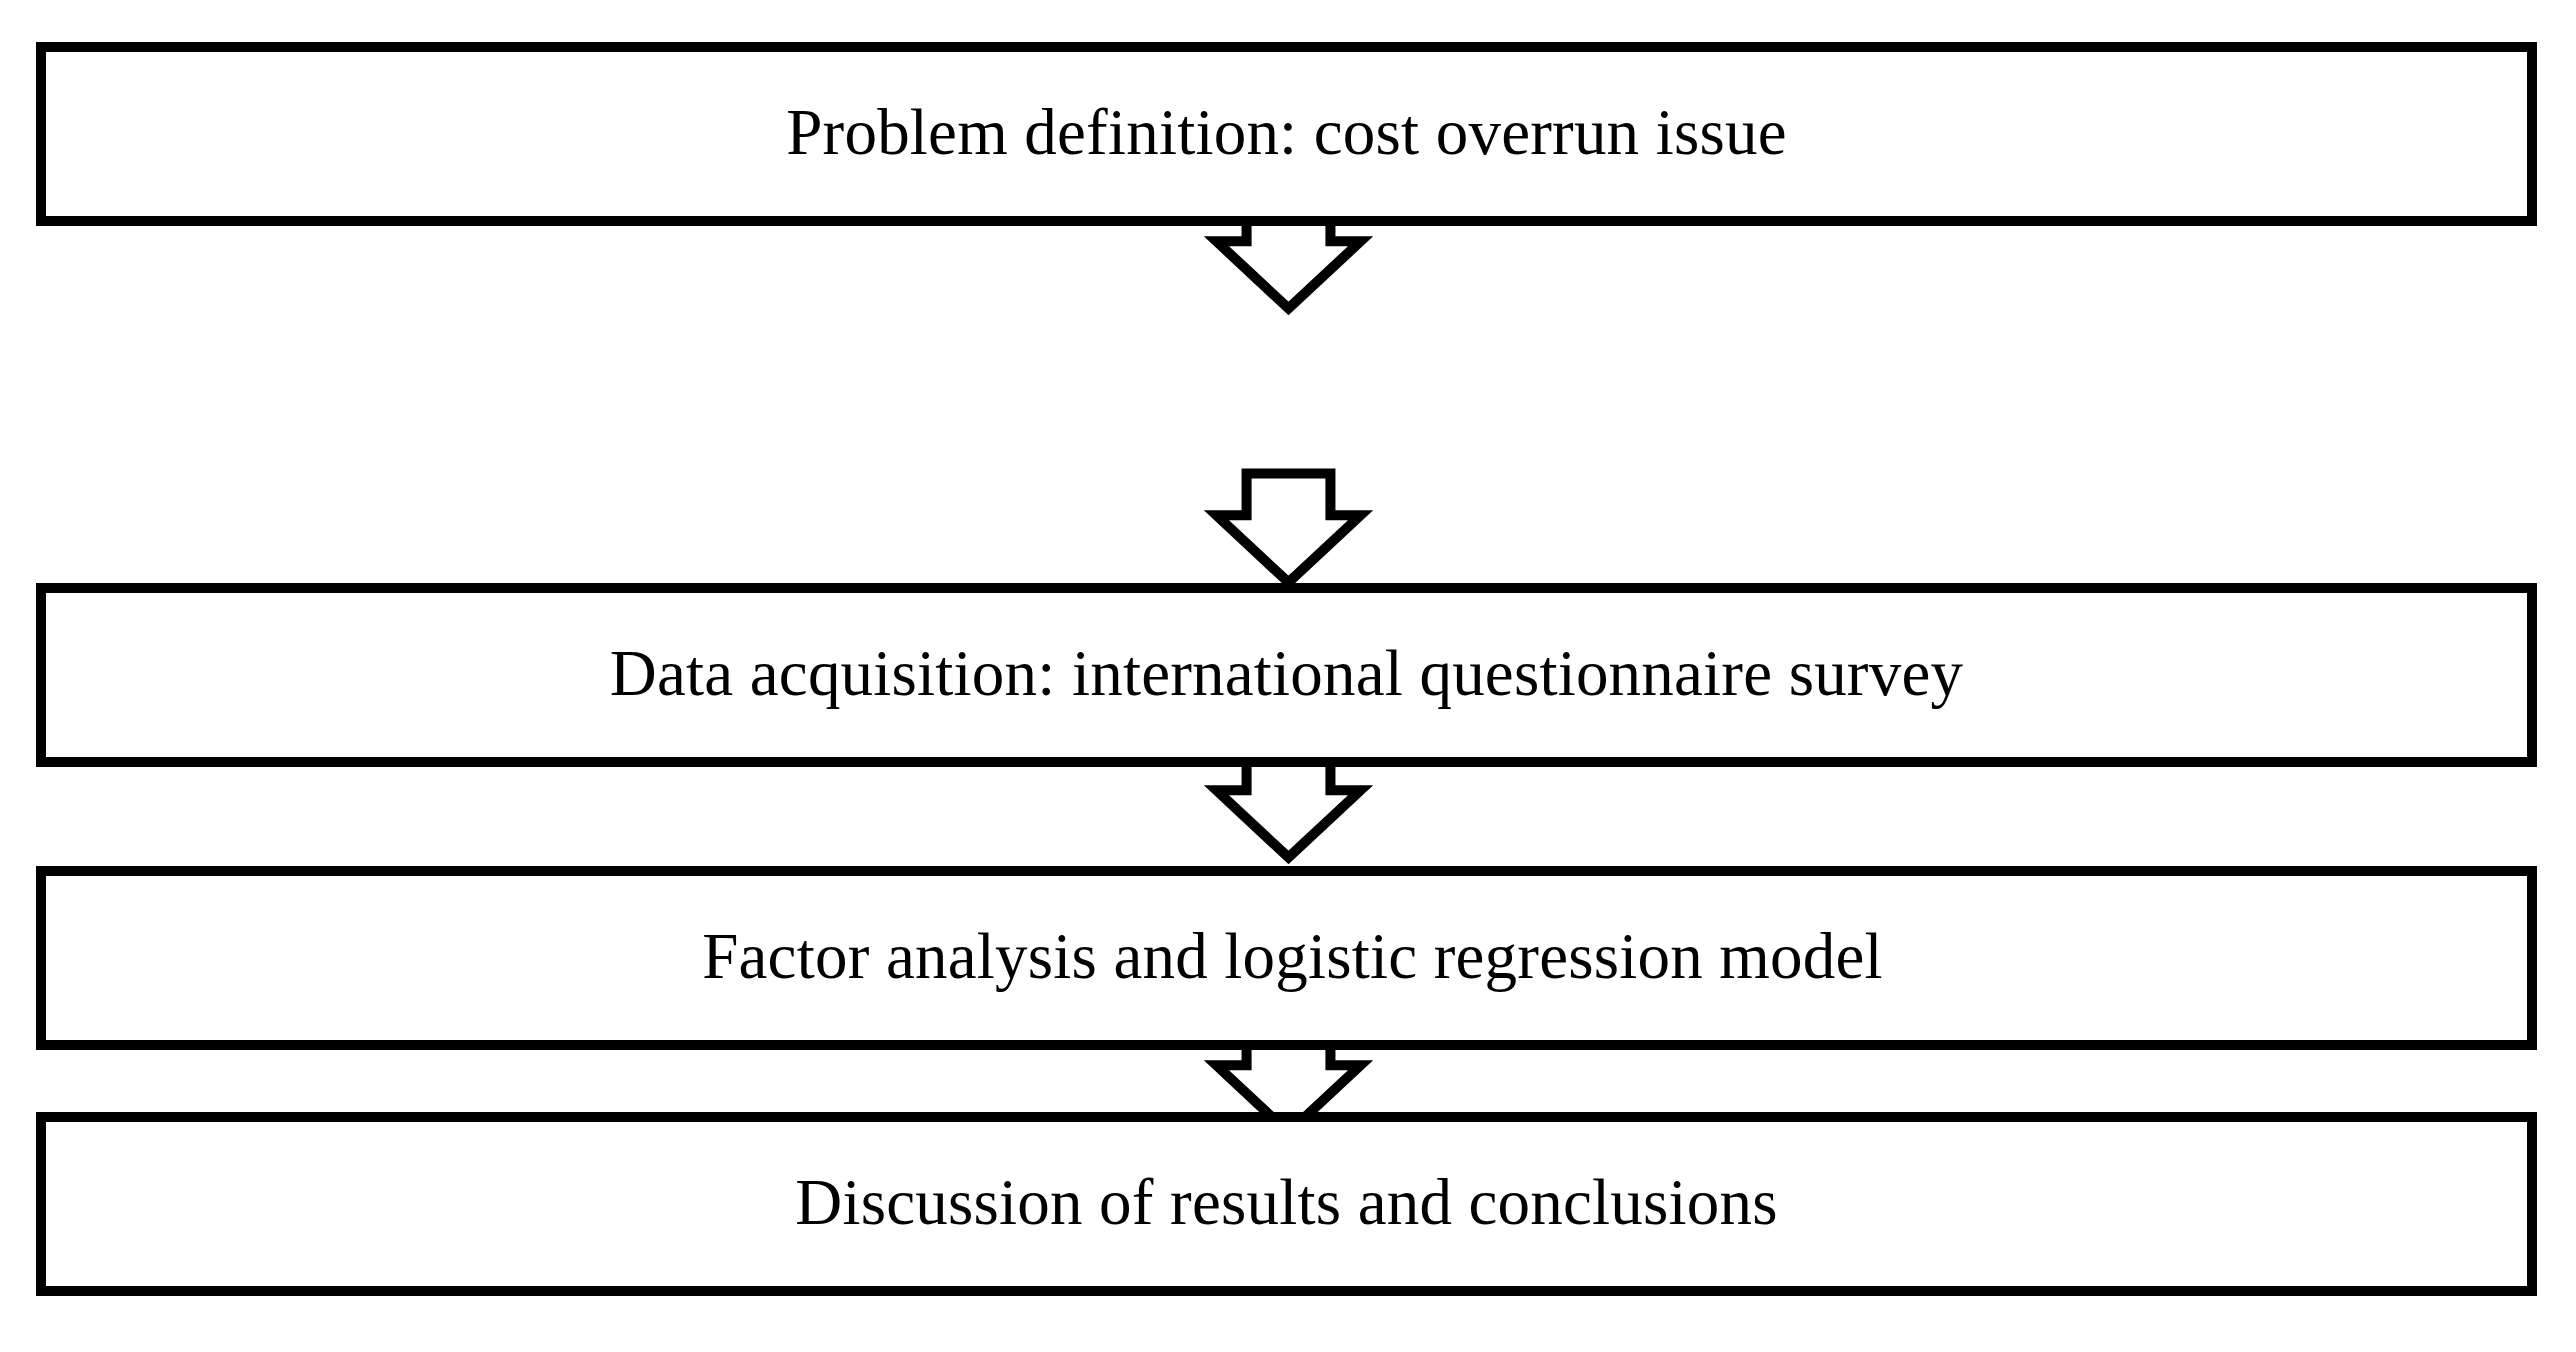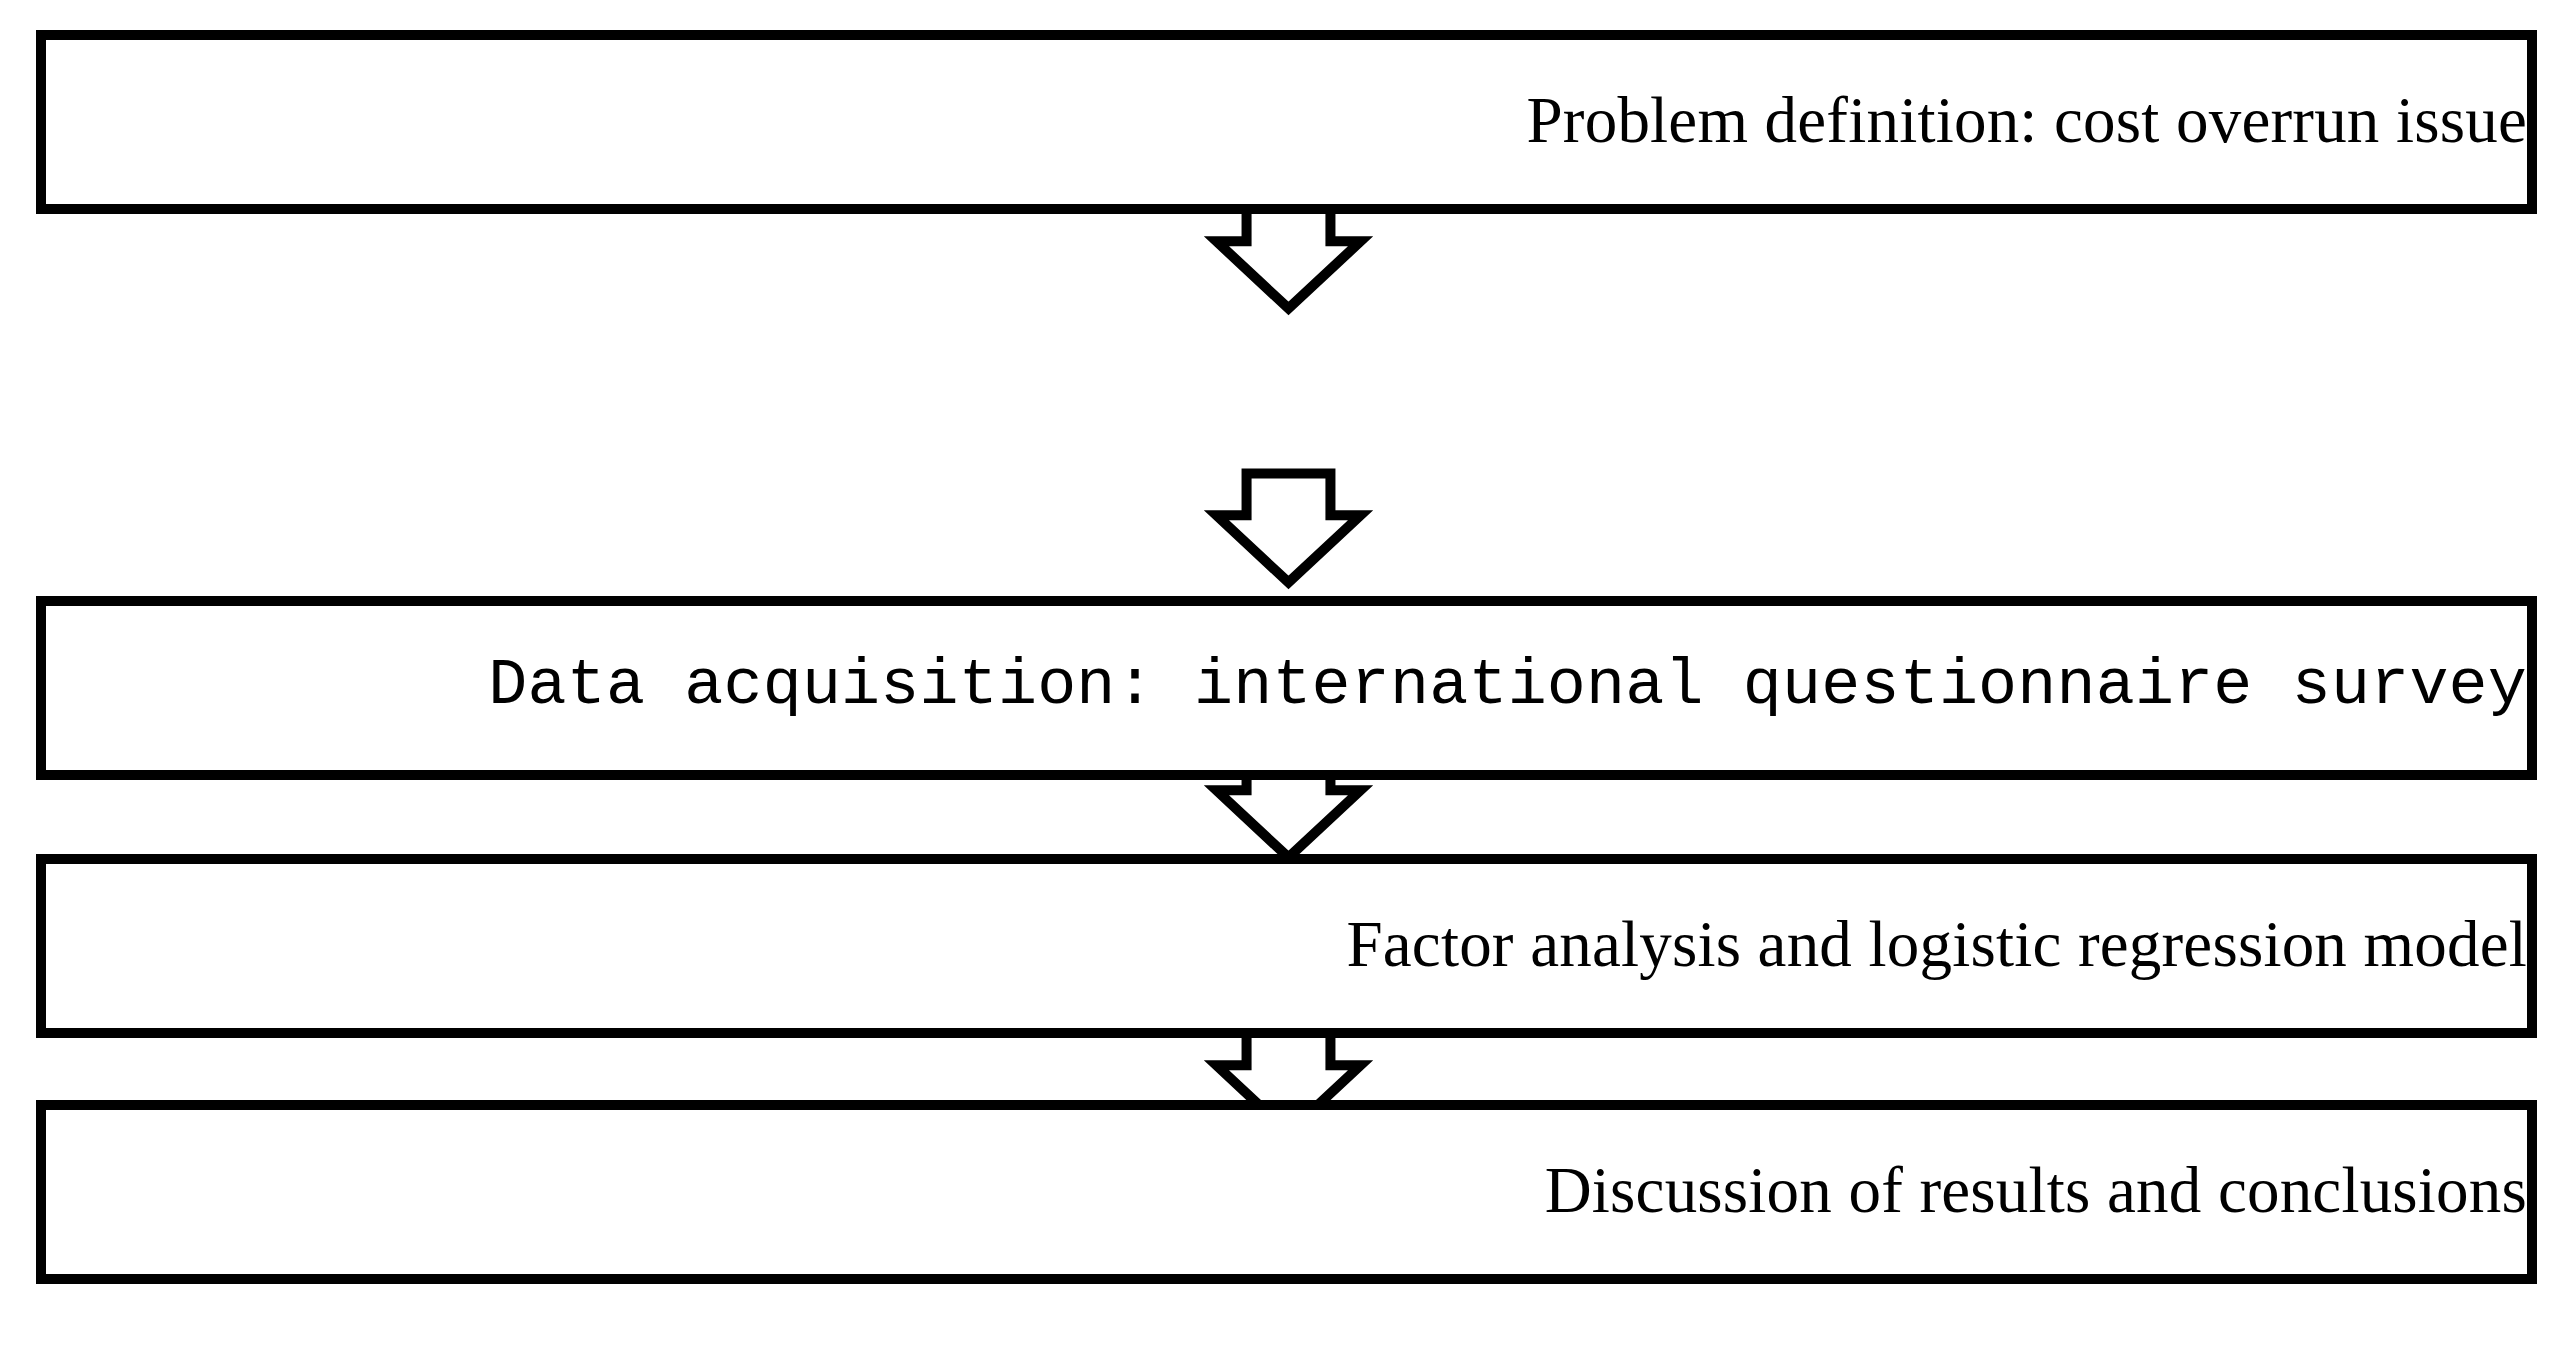--- a/index.html
+++ b/index.html
@@ -23,38 +23,39 @@
   .flow-box {
     position: absolute;
     left: 36px;
     width: 2501px;          
     height: 184px;
     box-sizing: border-box;
     border: 10px solid #000000;
     background: #ffffff;
     display: flex;
     align-items: center;
-    justify-content: flex-end;
+    justify-content: center;
     z-index: 2;
+    margin-top: 12px;
   }
 
   .flow-box-label {
     font-size: 65px;
     line-height: 1;
     color: #000000;
     text-align: center;
     white-space: nowrap;
     letter-spacing: 0.2px;
     transform: translateY(-1.8px);
   }
 
   
   .flow-box.stage-0 { top: 30px;   }
   .flow-box.stage-1 { top: 305px;  }
-  .flow-box.stage-2 { top: 596px; font-family: Liberation Mono, monospace;  }
+  .flow-box.stage-2 { top: 571px;  }
   .flow-box.stage-3 { top: 854px; padding-left: 12px;  }
   .flow-box.stage-4 { top: 1100px; }
 
   
   .flow-arrow {
     position: absolute;
     left: 1211px;
     width: 155px;
     height: 118px;
     z-index: 1;

